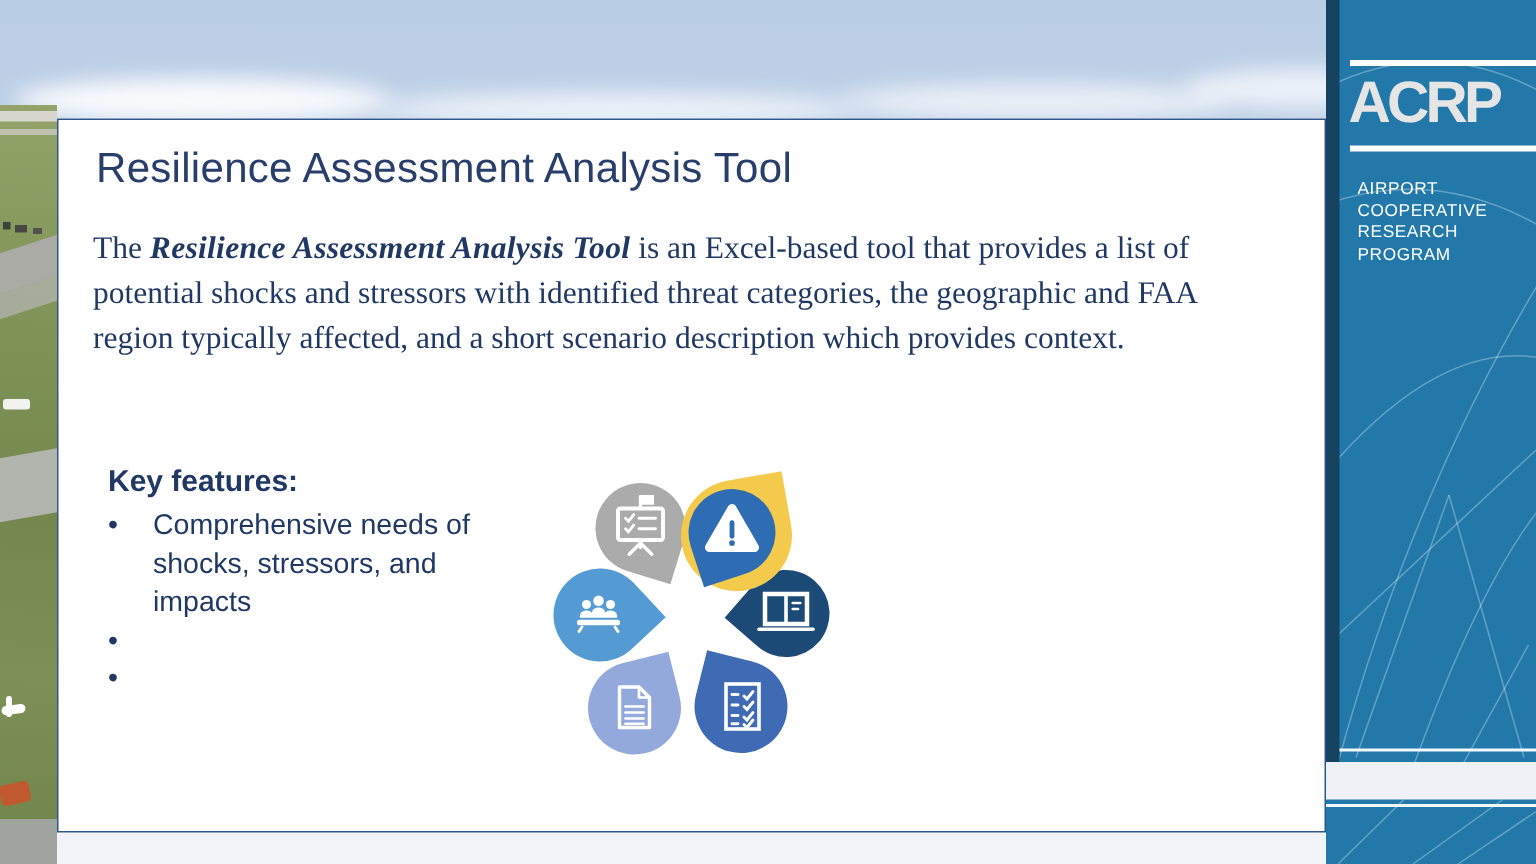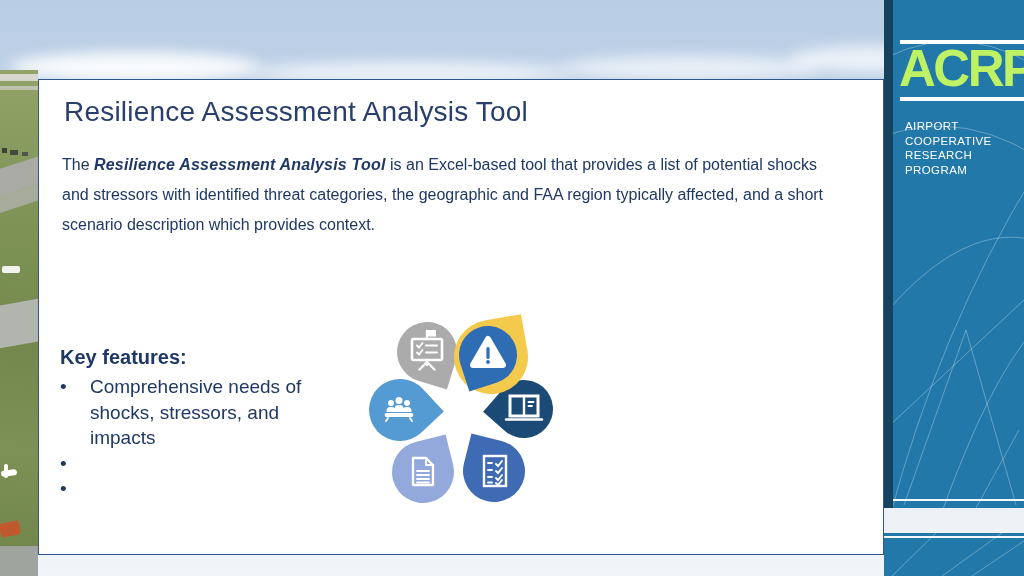--- a/index.html
+++ b/index.html
@@ -8,36 +8,36 @@
          background:linear-gradient(180deg,#b9cde5 0%,#c8d8ea 38%,#e7edf4 72%,#f1f4f8 100%);}
   .cloud{position:absolute;border-radius:50%;background:rgba(255,255,255,.9);filter:blur(7px);}
   
   .photo-strip{position:absolute;left:0;top:70px;width:38px;height:506px;overflow:hidden;
                background:linear-gradient(185deg,#93a369 0%,#7e9355 30%,#74884d 55%,#7d9156 75%,#6f8449 100%);}
   .ph{position:absolute;}
   
   .card{position:absolute;left:38px;top:79px;width:846px;height:476px;
         background:#ffffff;border:1.5px solid #30568c;box-sizing:border-box;}
   .title{position:absolute;left:64px;top:96px;font-size:28px;color:#283e6b;letter-spacing:.2px;}
-  .body-par{position:absolute;left:62px;top:150px;width:768px;font-size:16px;line-height:30px;color:#1f3864;}
+  .body-par{position:absolute;left:62px;top:150px;width:768px;font-size:21px;line-height:30px;color:#1f3864;font-family:Liberation Serif, serif;}
   .body-par b i{letter-spacing:.2px;}
-  .keyfeat{position:absolute;left:60px;top:308px;width:290px;color:#1f3864;margin-top:36px;}
+  .keyfeat{position:absolute;left:72px;top:308px;width:290px;color:#1f3864;}
   .keyfeat h3{margin:0 0 4px 0;font-size:20px;line-height:26px;color:#1f3864;}
   .keyfeat ul{list-style:none;margin:0;padding:0;}
   .keyfeat li{display:flex;font-size:19px;line-height:25.5px;}
   .keyfeat .blt{width:30px;flex:0 0 30px;}
   .keyfeat .btxt{width:245px;}
   .callout{position:absolute;left:557px;top:273px;width:262px;font-size:19.5px;line-height:25.5px;color:#1f3864;}
   
   .panel{position:absolute;left:884px;top:0;width:140px;height:508px;background:#2279a9;overflow:hidden;}
   .panel-low{position:absolute;left:884px;top:533px;width:140px;height:43px;background:#2279a9;overflow:hidden;}
   .panel-edge{position:absolute;left:0;top:0;width:9px;height:100%;background:#14425f;}
   .bar{position:absolute;left:16px;right:0;height:4px;background:#ffffff;}
   .thin{position:absolute;left:9px;right:0;height:2px;background:rgba(255,255,255,.95);}
-  .wordmark{position:absolute;left:15px;top:44px;width:125px;color:#bef264;font-size:51px;font-weight:bold;
+  .wordmark{position:absolute;left:15px;top:44px;width:125px;color:#e5e5e5;font-size:39px;font-weight:bold;
             letter-spacing:-2.5px;line-height:50px;}
   .progname{position:absolute;left:21px;top:119px;color:#fff;font-weight:normal;font-size:11.5px;
             line-height:14.5px;letter-spacing:.4px;}
   .arcs{position:absolute;left:0;top:0;}
   .diagram{position:absolute;left:340px;top:295px;}
 </style>
 </head>
 <body>
 
 <div class="slide">

